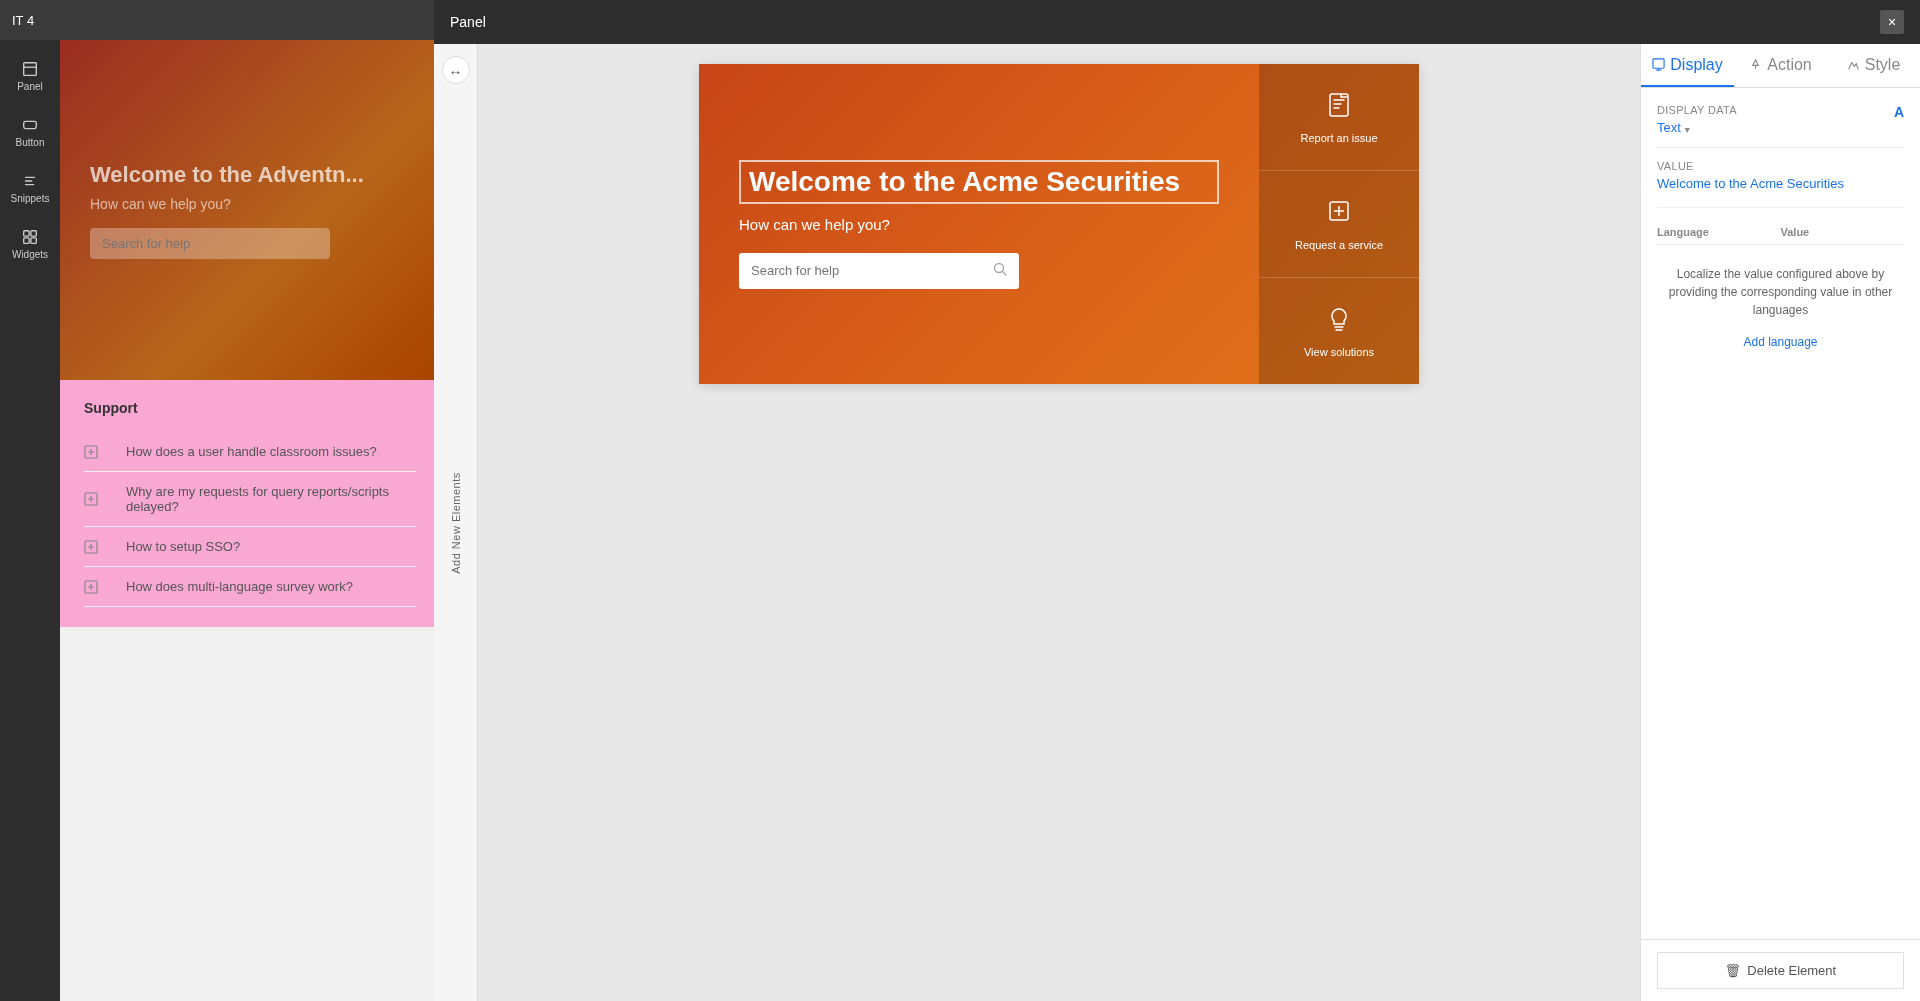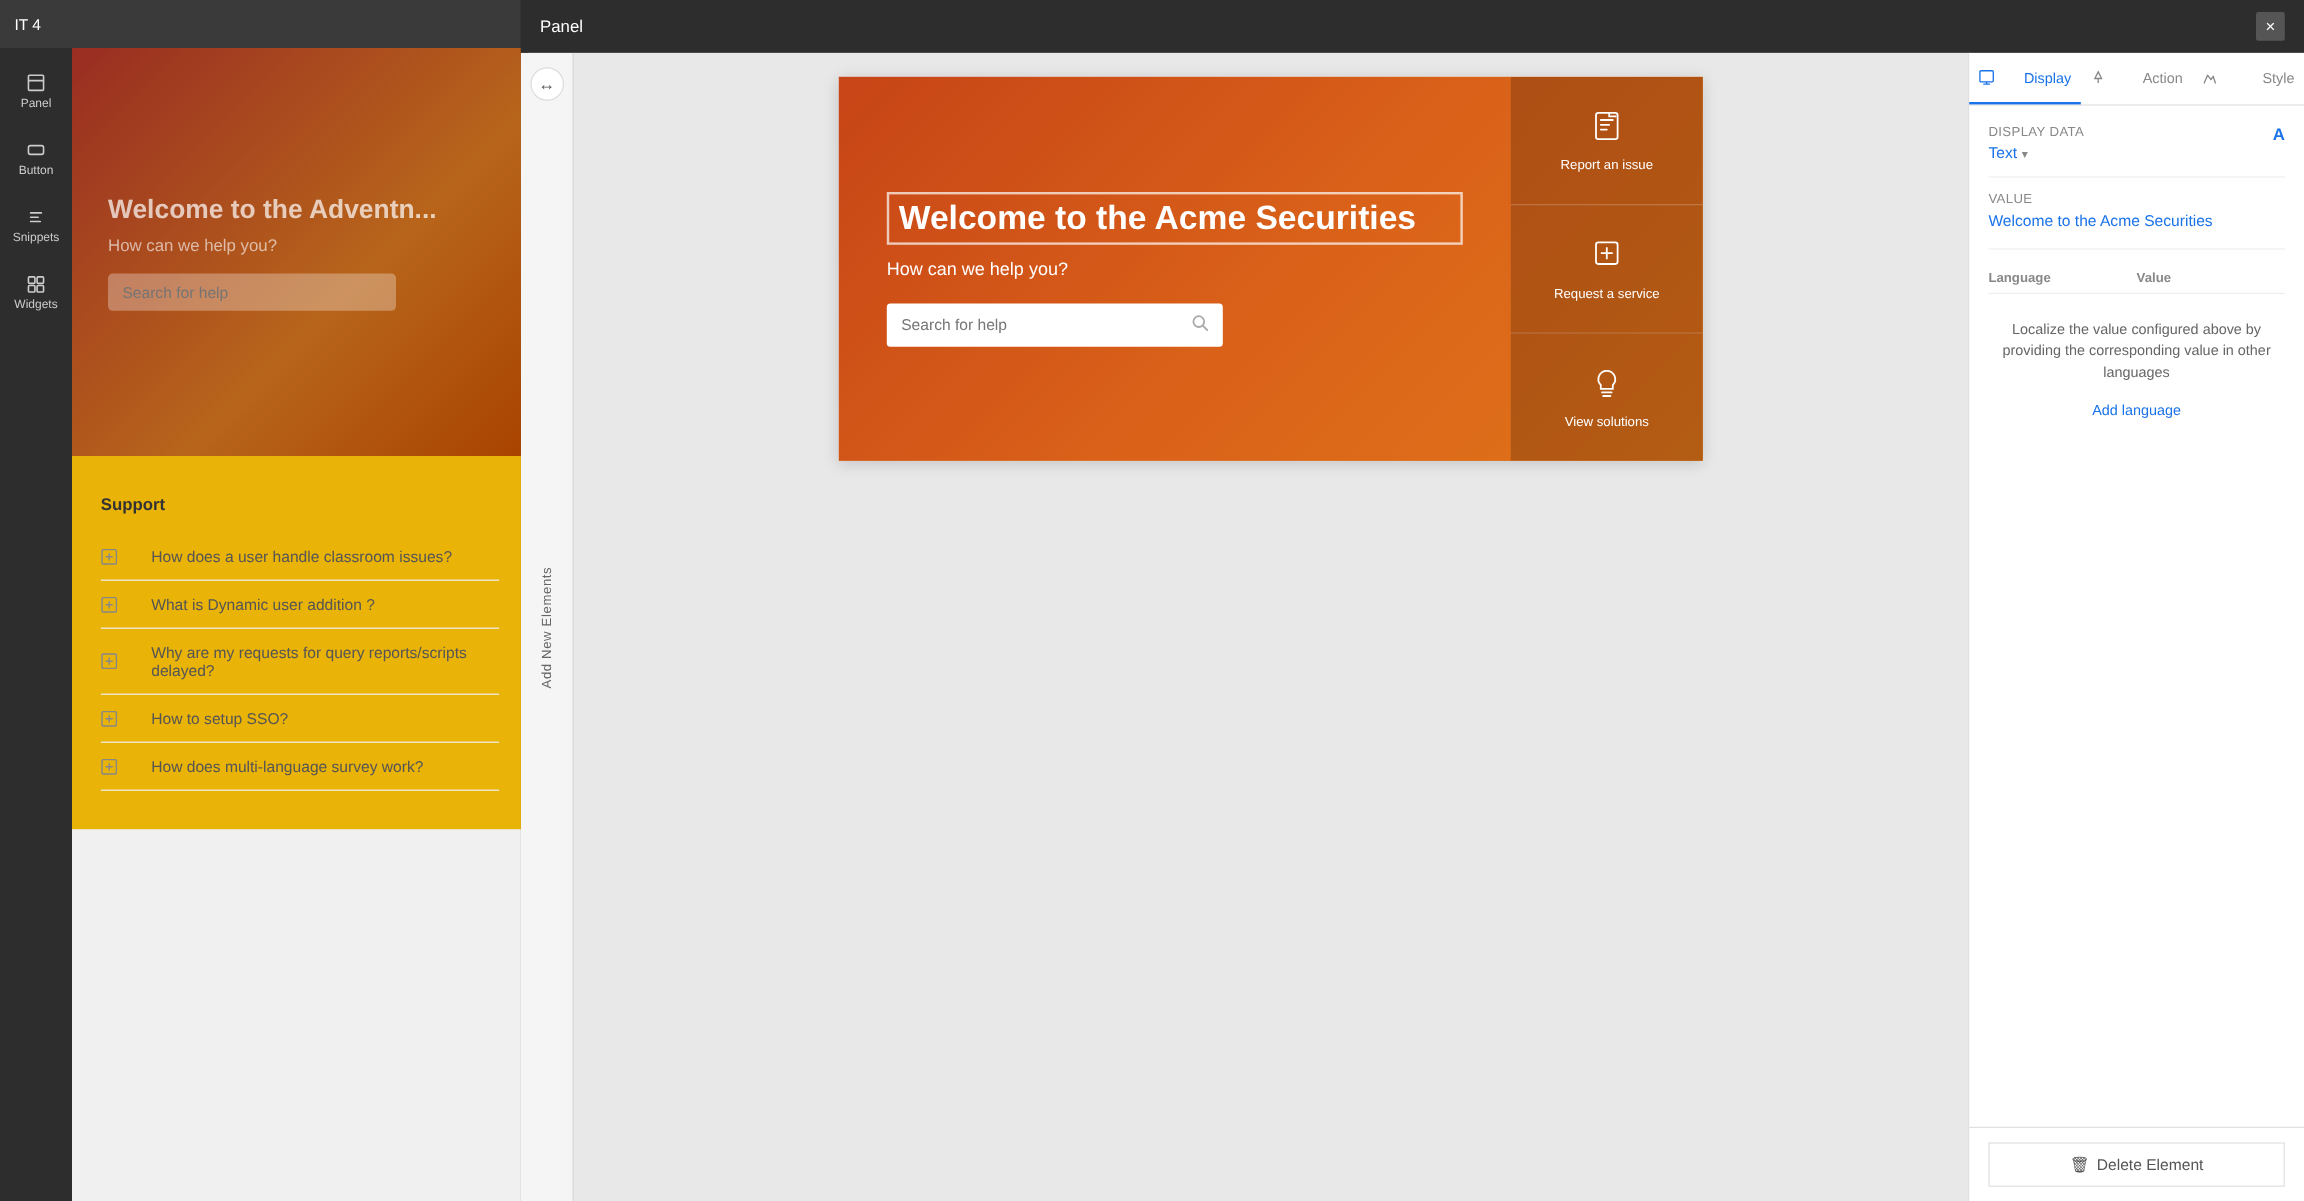--- a/index.html
+++ b/index.html
@@ -108,22 +108,22 @@
       background: rgba(255,255,255,0.3);
       border: none;
       border-radius: 4px;
       padding: 8px 12px;
       width: 240px;
       color: rgba(255,255,255,0.7);
       font-size: 13px;
     }
 
     .bg-support-section {
-      background: #eab308;
-      padding: 32px 24px;
+      background: #f9a8d4;
+      padding: 20px 24px;
     }
 
     .bg-support-title {
       font-size: 14px;
       font-weight: 600;
       color: #333;
       margin-bottom: 16px;
     }
 
     .bg-support-item {
@@ -364,23 +364,23 @@
     .right-panel-tabs {
       display: flex;
       border-bottom: 1px solid #e0e0e0;
       height: 44px;
     }
 
     .rp-tab {
       flex: 1;
       display: flex;
       align-items: center;
-      justify-content: space-between;
+      justify-content: center;
       gap: 5px;
-      font-size: 12px;
+      font-size: 16px;
       color: #888;
       cursor: pointer;
       border-bottom: 2px solid transparent;
       padding: 0 8px;
     }
 
     .rp-tab.active {
       color: #1a73e8;
       border-bottom-color: #1a73e8;
     }
@@ -541,27 +541,20 @@
             <rect x="1" y="1" width="12" height="12" rx="1" fill="none" stroke="#888" stroke-width="1.2"></rect>
             <path d="M4 7h6M7 4v6" stroke="#888" stroke-width="1.2"></path>
           </svg>
         <span>How does a user handle classroom issues?</span>
       </div>
       <div class="bg-support-item">
         <svg viewBox="0 0 14 14">
             <rect x="1" y="1" width="12" height="12" rx="1" fill="none" stroke="#888" stroke-width="1.2"></rect>
             <path d="M4 7h6M7 4v6" stroke="#888" stroke-width="1.2"></path>
           </svg>
-        <span>What is Dynamic user addition ?</span>
-      </div>
-      <div class="bg-support-item">
-        <svg viewBox="0 0 14 14">
-            <rect x="1" y="1" width="12" height="12" rx="1" fill="none" stroke="#888" stroke-width="1.2"></rect>
-            <path d="M4 7h6M7 4v6" stroke="#888" stroke-width="1.2"></path>
-          </svg>
         <span>Why are my requests for query reports/scripts delayed?</span>
       </div>
       <div class="bg-support-item">
         <svg viewBox="0 0 14 14">
             <rect x="1" y="1" width="12" height="12" rx="1" fill="none" stroke="#888" stroke-width="1.2"></rect>
             <path d="M4 7h6M7 4v6" stroke="#888" stroke-width="1.2"></path>
           </svg>
         <span>How to setup SSO?</span>
       </div>
       <div class="bg-support-item">

